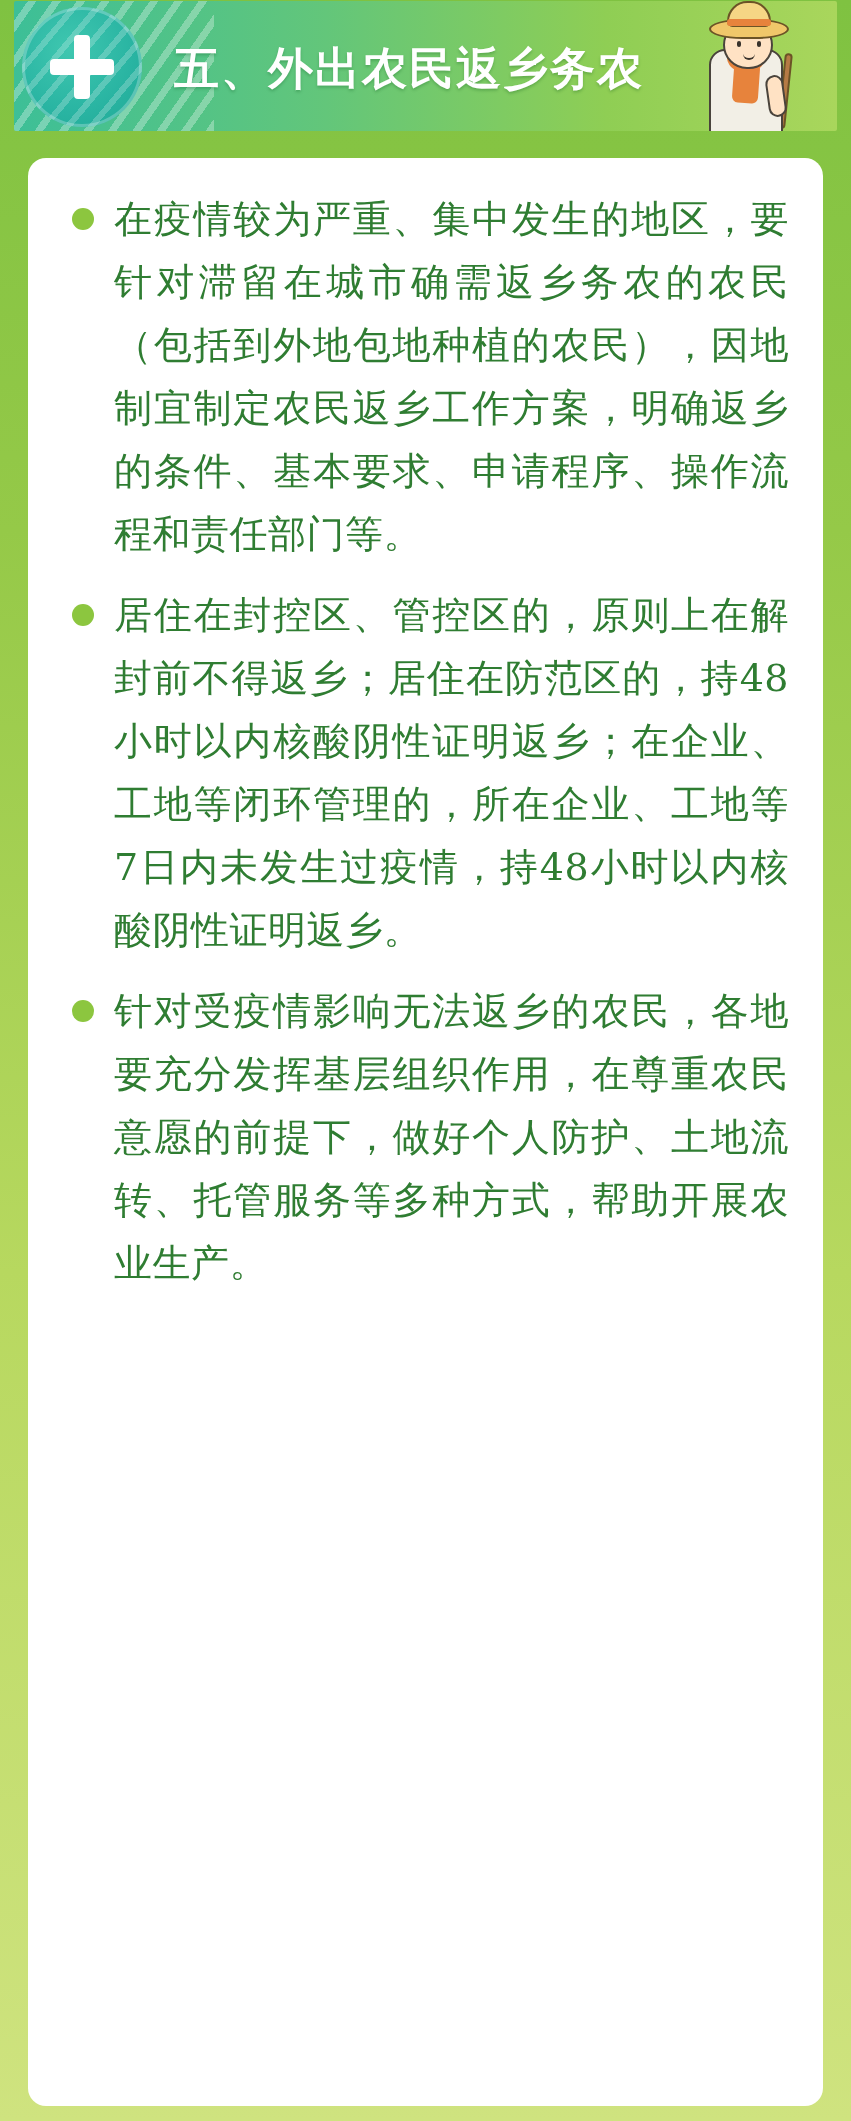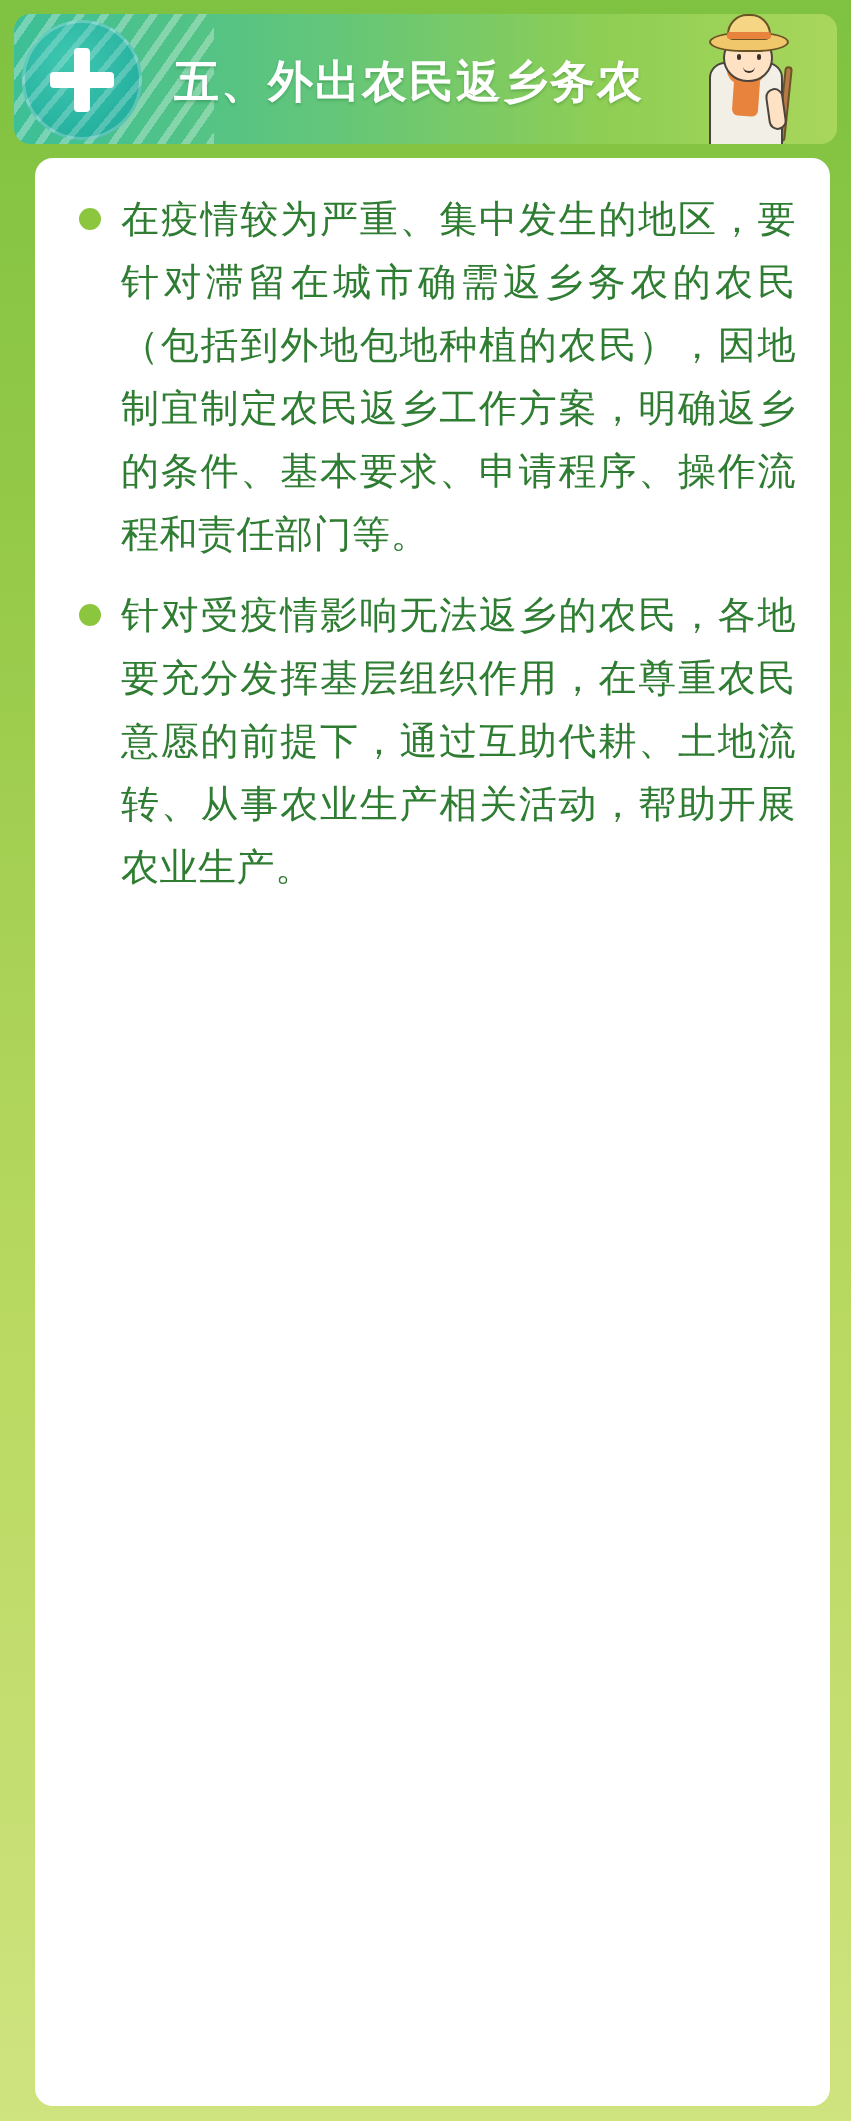--- a/index.html
+++ b/index.html
@@ -29,24 +29,24 @@
     top: 0;
     right: 0;
     bottom: 0;
     background: linear-gradient(180deg, #7fc241 0%, #95c948 25%, #b7d85f 60%, #cfe37f 100%);
   }
 
   
   .header {
     position: absolute;
     left: 14px;
-    top: 14px;
+    top: 1px;
     width: 823px;
     height: 130px;
-    border-radius: 16px;
+    border-radius: 2px;
     background: linear-gradient(90deg, #3dbf97 0%, #63c67a 38%, #8fce54 72%, #a9d65c 100%);
     overflow: hidden;
   }
   .header-stripes {
     position: absolute;
     left: 0;
     top: 0;
     width: 200px;
     height: 130px;
     background: repeating-linear-gradient(
@@ -238,21 +238,20 @@
     position: absolute;
     left: 28px;
     top: 158px;
     width: 795px;
     height: 1948px;
     background: #ffffff;
     border-radius: 18px;
     box-sizing: border-box;
     padding: 30px 34px 20px 34px;
     overflow: hidden;
-    margin-left: 7px;
   }
   .bullet-list {
     list-style: none;
     margin: 0;
     padding: 0;
   }
   .bullet-item {
     position: relative;
     padding-left: 52px;
     margin-bottom: 18px;
@@ -307,17 +306,21 @@
   </div>
 
   <div class="card">
     <ul class="bullet-list">
       <li class="bullet-item">
         <span class="bullet-dot"></span>
         <div class="bullet-text">在疫情较为严重、集中发生的地区，要针对滞留在城市确需返乡务农的农民（包括到外地包地种植的农民），因地制宜制定农民返乡工作方案，明确返乡的条件、基本要求、申请程序、操作流程和责任部门等。</div>
       </li>
       <li class="bullet-item">
         <span class="bullet-dot"></span>
-        <div class="bullet-text">针对受疫情影响无法返乡的农民，各地要充分发挥基层组织作用，在尊重农民意愿的前提下，通过互助代耕、土地流转、从事农业生产相关活动，帮助开展农业生产。</div>
+        <div class="bullet-text">居住在封控区、管控区的，原则上在解封前不得返乡；居住在防范区的，持48小时以内核酸阴性证明返乡；在企业、工地等闭环管理的，所在企业、工地等7日内未发生过疫情，持48小时以内核酸阴性证明返乡。</div>
+      </li>
+      <li class="bullet-item">
+        <span class="bullet-dot"></span>
+        <div class="bullet-text">针对受疫情影响无法返乡的农民，各地要充分发挥基层组织作用，在尊重农民意愿的前提下，做好个人防护、土地流转、托管服务等多种方式，帮助开展农业生产。</div>
       </li>
     </ul>
   </div>
 </div>
 
 </body></html>

